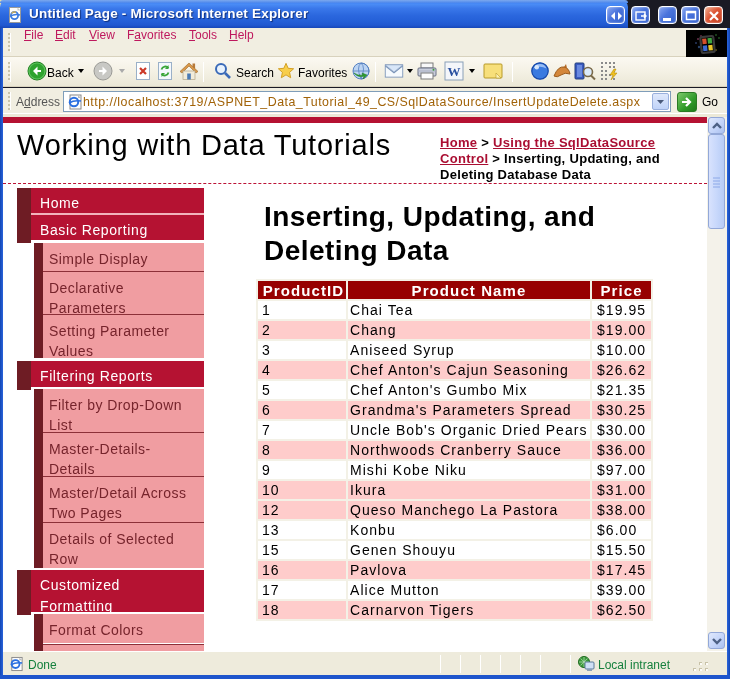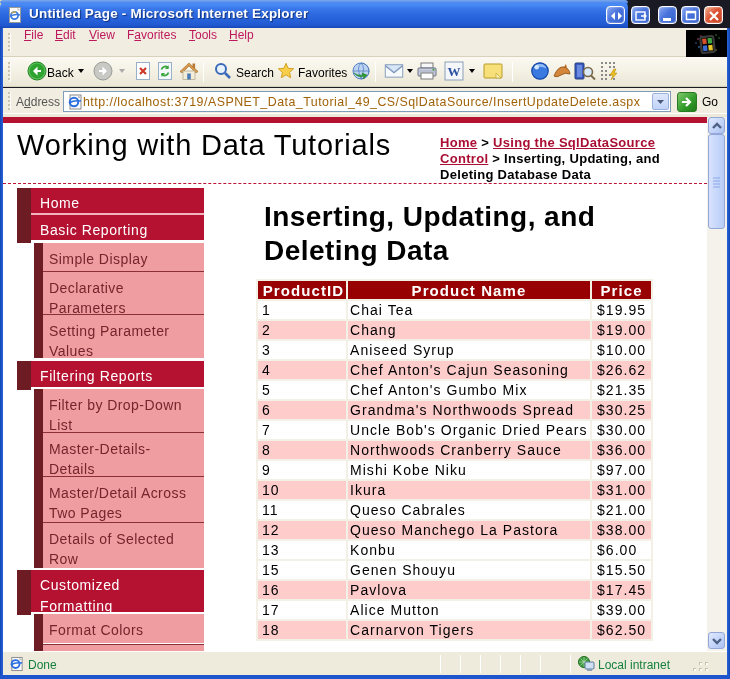--- a/index.html
+++ b/index.html
@@ -373,21 +373,21 @@
           <td>Chef Anton's Cajun Seasoning</td>
           <td>$26.62</td>
         </tr>
     <tr class="w">
           <td>5</td>
           <td>Chef Anton's Gumbo Mix</td>
           <td>$21.35</td>
         </tr>
     <tr class="p">
           <td>6</td>
-          <td>Grandma's Northwoods Spread</td>
+          <td>Grandma's Parameters Spread</td>
           <td>$30.25</td>
         </tr>
     <tr class="w">
           <td>7</td>
           <td>Uncle Bob's Organic Dried Pears</td>
           <td>$30.00</td>
         </tr>
     <tr class="p">
           <td>8</td>
           <td>Northwoods Cranberry Sauce</td>
@@ -395,25 +395,20 @@
         </tr>
     <tr class="w">
           <td>9</td>
           <td>Mishi Kobe Niku</td>
           <td>$97.00</td>
         </tr>
     <tr class="p">
           <td>10</td>
           <td>Ikura</td>
           <td>$31.00</td>
-        </tr>
-    <tr class="w">
-          <td>11</td>
-          <td>Queso Cabrales</td>
-          <td>$21.00</td>
         </tr>
     <tr class="p">
           <td>12</td>
           <td>Queso Manchego La Pastora</td>
           <td>$38.00</td>
         </tr>
     <tr class="w">
           <td>13</td>
           <td>Konbu</td>
           <td>$6.00</td>

